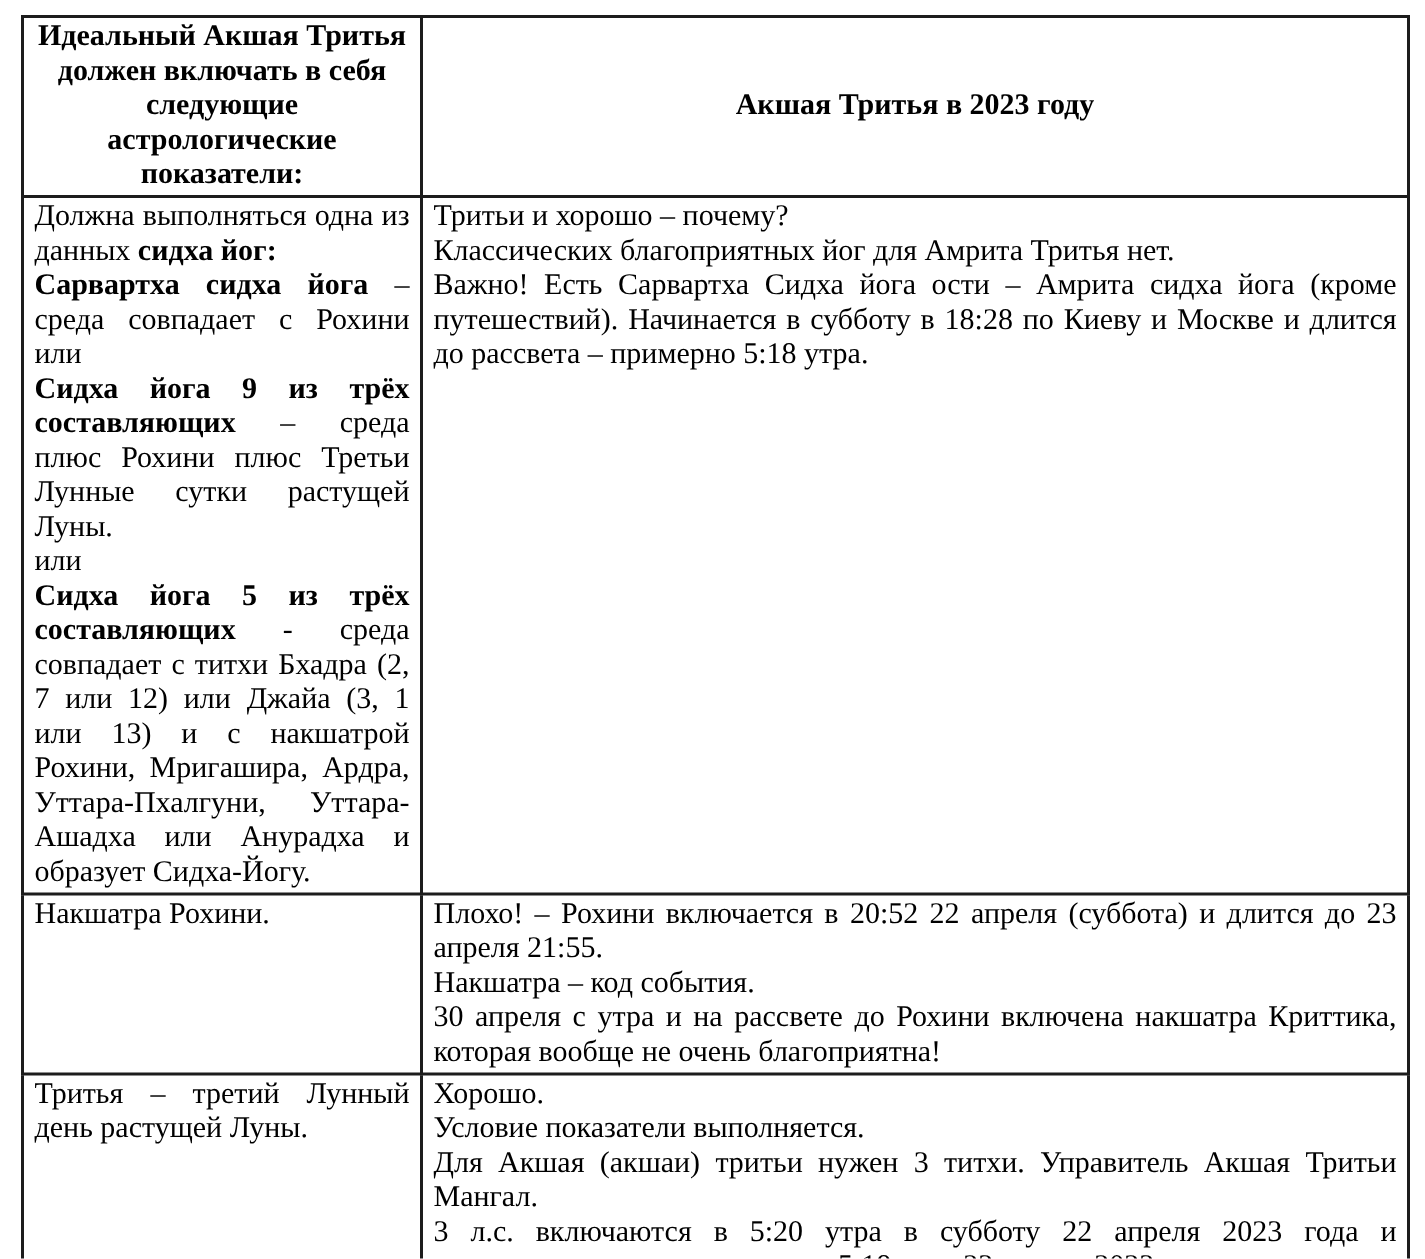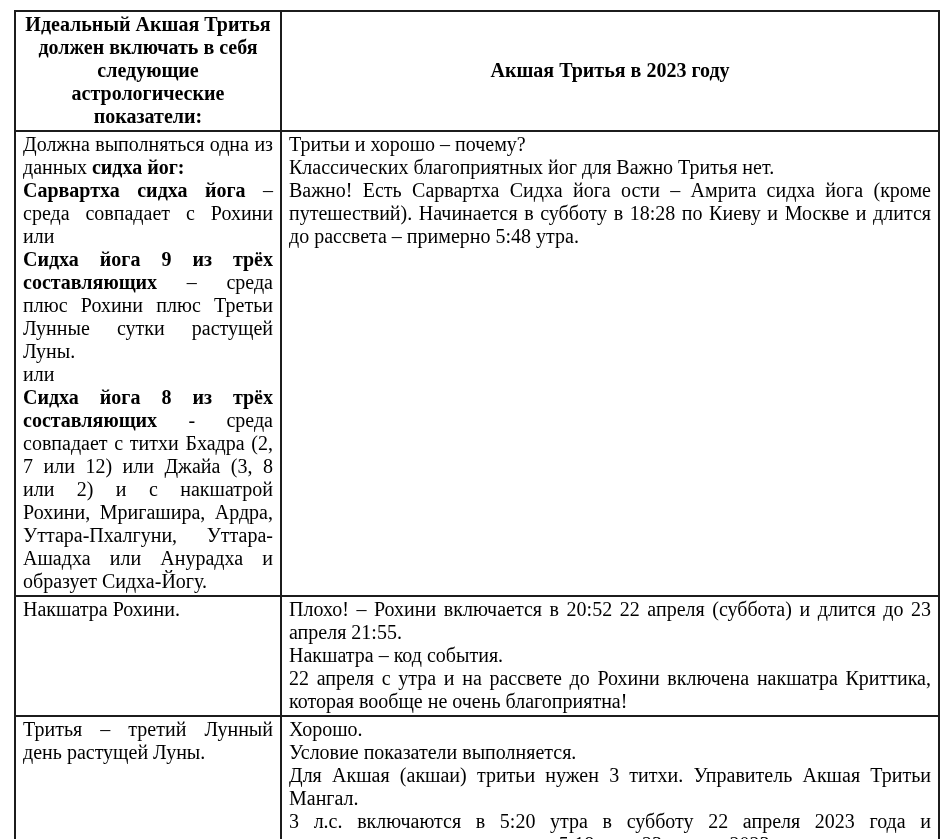--- a/index.html
+++ b/index.html
@@ -68,36 +68,36 @@
         <th>Акшая Тритья в 2023 году</th>
       </tr>
     </thead>
     <tbody>
       <tr class="row-0">
         <td>
             <p><span>Должна выполняться одна из данных </span><b>сидха йог:</b></p>
             <p><b>Сарвартха сидха йога</b><span> – среда совпадает с Рохини или</span></p>
             <p><b>Сидха йога 9 из трёх составляющих</b><span> – среда плюс Рохини плюс Третьи Лунные сутки растущей Луны.</span></p>
             <p><span>или</span></p>
-            <p><b>Сидха йога 8 из трёх составляющих</b><span> - среда совпадает с титхи Бхадра (2, 7 или 12) или Джайа (3, 8 или 2) и с накшатрой Рохини, Мригашира, Ардра, Уттара-Пхалгуни, Уттара-Ашадха или Анурадха и образует Сидха-Йогу.</span></p>
+            <p><b>Сидха йога 5 из трёх составляющих</b><span> - среда совпадает с титхи Бхадра (2, 7 или 12) или Джайа (3, 1 или 13) и с накшатрой Рохини, Мригашира, Ардра, Уттара-Пхалгуни, Уттара-Ашадха или Анурадха и образует Сидха-Йогу.</span></p>
           </td>
         <td>
             <p><span>Тритьи и хорошо – почему?</span></p>
-            <p><span>Классических благоприятных йог для Важно Тритья нет.</span></p>
-            <p><span>Важно! Есть Сарвартха Сидха йога ости – Амрита сидха йога (кроме путешествий). Начинается в субботу в 18:28 по Киеву и Москве и длится до рассвета – примерно 5:48 утра.</span></p>
+            <p><span>Классических благоприятных йог для Амрита Тритья нет.</span></p>
+            <p><span>Важно! Есть Сарвартха Сидха йога ости – Амрита сидха йога (кроме путешествий). Начинается в субботу в 18:28 по Киеву и Москве и длится до рассвета – примерно 5:18 утра.</span></p>
           </td>
       </tr>
       <tr class="row-1">
         <td>
             <p><span>Накшатра Рохини.</span></p>
           </td>
         <td>
             <p><span>Плохо! – Рохини включается в 20:52 22 апреля (суббота) и длится до 23 апреля 21:55.</span></p>
             <p><span>Накшатра – код события.</span></p>
-            <p><span>22 апреля с утра и на рассвете до Рохини включена накшатра Криттика, которая вообще не очень благоприятна!</span></p>
+            <p><span>30 апреля с утра и на рассвете до Рохини включена накшатра Криттика, которая вообще не очень благоприятна!</span></p>
           </td>
       </tr>
       <tr class="row-2">
         <td>
             <p><span>Тритья – третий Лунный день растущей Луны.</span></p>
           </td>
         <td>
             <p><span>Хорошо.</span></p>
             <p><span>Условие показатели выполняется.</span></p>
             <p><span>Для Акшая (акшаи) тритьи нужен 3 титхи. Управитель Акшая Тритьи Мангал.</span></p>

